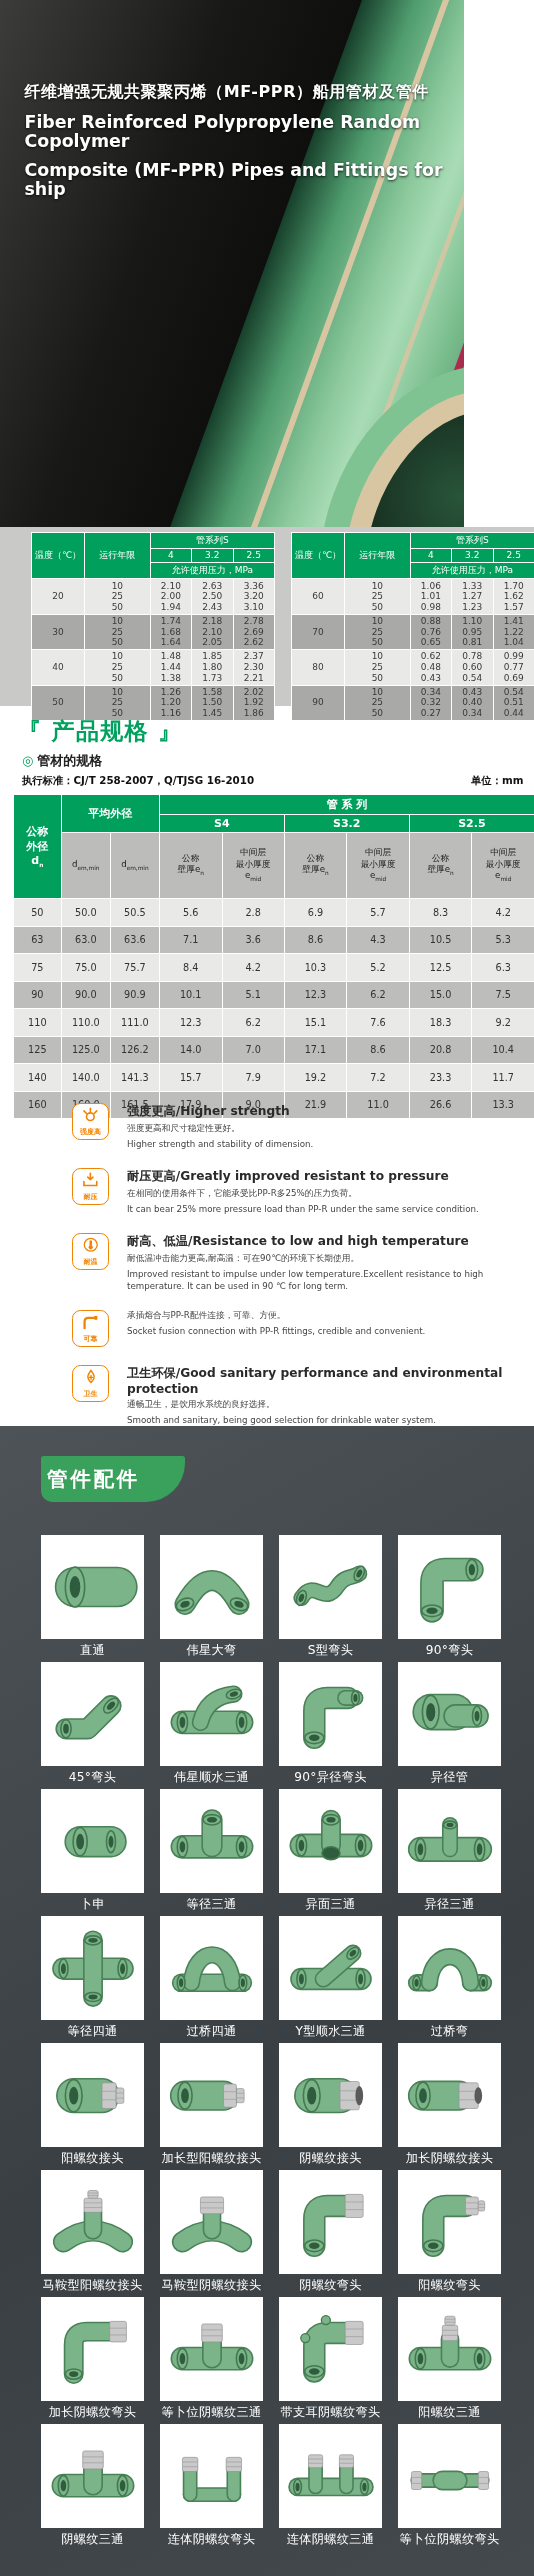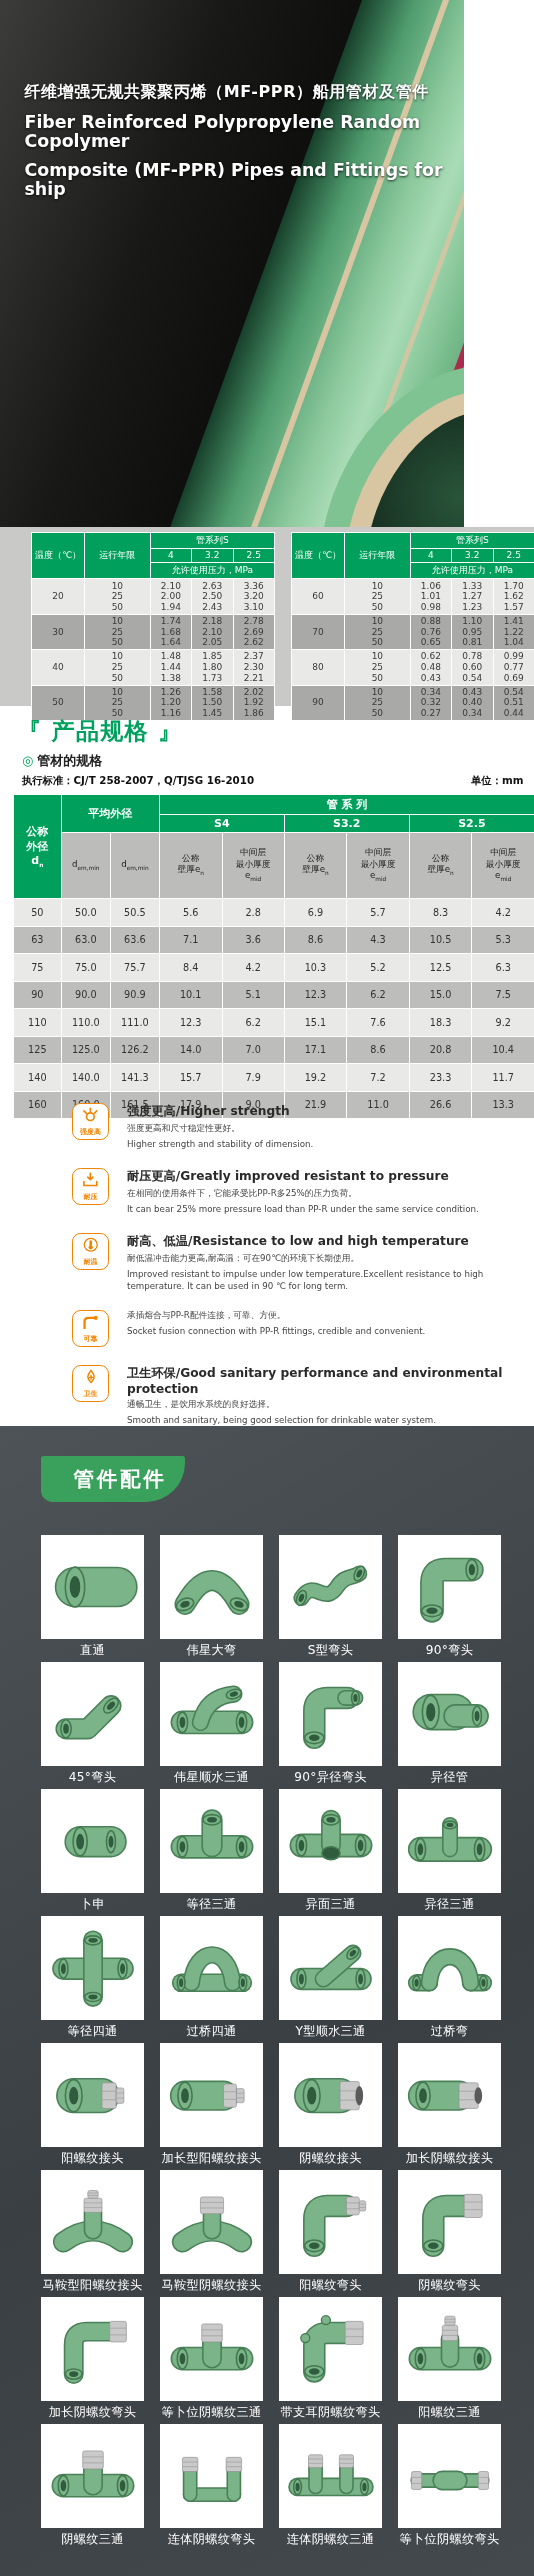--- a/index.html
+++ b/index.html
@@ -55,21 +55,21 @@
              display:flex;flex-direction:column;align-items:center;justify-content:center;background:#fff;}
   .feat-icon .lbl{font-size:7px;color:#f08300;font-weight:bold;line-height:1;margin-top:7px;}
   .feat-body .t{font-size:12.2px;font-weight:bold;color:#2a2a2a;margin-bottom:3.2px;}
   .feat-body .zh{font-size:8.7px;color:#444;margin-bottom:2.6px;}
   .feat-body .en{font-size:8.7px;color:#444;width:380px;line-height:1.4;}
 
   
   .dark{position:absolute;top:1426px;left:0;width:535px;height:1150px;
         background:linear-gradient(150deg,#4d5357 0%,#3a3f43 55%,#44494d 100%);}
   .banner{position:absolute;left:41px;top:30px;width:144px;height:46px;background:#3aa15c;
-          border-radius:2.6px 2.6px 39px 11.6px;display:flex;align-items:center;padding-left:14px;box-sizing:border-box;justify-content:center;}
+          border-radius:2.6px 2.6px 39px 11.6px;display:flex;align-items:center;padding-left:6px;box-sizing:border-box;}
   .banner span{color:#fff;font-size:20.6px;font-weight:bold;letter-spacing:2.6px;}
   .fit-grid{position:absolute;left:41px;top:109px;width:453px;display:grid;
             grid-template-columns:repeat(4,103px);column-gap:16px;}
   .fit-cell{height:127px;}
   .fit-card{width:103px;height:104px;background:#fff;display:flex;align-items:center;justify-content:center;}
   .fit-label{height:22.5px;display:flex;align-items:center;justify-content:center;color:#fff;
              font-size:12.2px;white-space:nowrap;letter-spacing:0.3px;}
 </style>
 </head>
 <body>
@@ -866,51 +866,51 @@
               <rect x="52" y="26" width="36" height="26" rx="3" fill="#c9c9c9" stroke="#8f8f8f"></rect>
               <line x1="52" y1="34.58" x2="88" y2="34.58" stroke="#9a9a9a"></line>
               <line x1="52" y1="43.16" x2="88" y2="43.16" stroke="#9a9a9a"></line>
             </svg>
           </div>
           <div class="fit-label">马鞍型阴螺纹接头</div>
         </div>
         <div class="fit-cell">
           <div class="fit-card">
             <svg width="90" height="84" viewBox="0 0 140 130">
+              <path d="M44 102 L44 60 Q44 40 64 40 L92 40" fill="none" stroke="#4a8158" stroke-width="35" stroke-linecap="round" stroke-linejoin="round"></path>
+              <path d="M44 102 L44 60 Q44 40 64 40 L92 40" fill="none" stroke="#7cb489" stroke-width="30" stroke-linecap="round" stroke-linejoin="round"></path>
+              <g transform="rotate(0 44 102)">
+                <ellipse cx="44" cy="102" rx="15" ry="9" fill="#7cb489" stroke="#44794f" stroke-width="2.5"></ellipse>
+                <ellipse cx="44" cy="102" rx="8.25" ry="4.95" fill="#2e5c3c"></ellipse>
+              </g>
+              <rect x="92" y="22" width="28" height="36" rx="3" fill="#c9c9c9" stroke="#8f8f8f"></rect>
+              <line x1="92" y1="33.88" x2="120" y2="33.88" stroke="#9a9a9a"></line>
+              <line x1="92" y1="45.760000000000005" x2="120" y2="45.760000000000005" stroke="#9a9a9a"></line>
+            </svg>
+          </div>
+          <div class="fit-label">阴螺纹弯头</div>
+        </div>
+        <div class="fit-cell">
+          <div class="fit-card">
+            <svg width="90" height="84" viewBox="0 0 140 130">
               <path d="M44 102 L44 60 Q44 40 64 40 L94 40" fill="none" stroke="#4a8158" stroke-width="35" stroke-linecap="round" stroke-linejoin="round"></path>
               <path d="M44 102 L44 60 Q44 40 64 40 L94 40" fill="none" stroke="#7cb489" stroke-width="30" stroke-linecap="round" stroke-linejoin="round"></path>
               <g transform="rotate(0 44 102)">
                 <ellipse cx="44" cy="102" rx="15" ry="9" fill="#7cb489" stroke="#44794f" stroke-width="2.5"></ellipse>
                 <ellipse cx="44" cy="102" rx="8.25" ry="4.95" fill="#2e5c3c"></ellipse>
               </g>
               <rect x="94" y="26" width="20" height="28" rx="3" fill="#c9c9c9" stroke="#8f8f8f"></rect>
               <line x1="94" y1="35.24" x2="114" y2="35.24" stroke="#9a9a9a"></line>
               <line x1="94" y1="44.480000000000004" x2="114" y2="44.480000000000004" stroke="#9a9a9a"></line>
               <rect x="114" y="32" width="10" height="16" rx="3" fill="#c9c9c9" stroke="#8f8f8f"></rect>
               <line x1="114" y1="37.28" x2="124" y2="37.28" stroke="#9a9a9a"></line>
               <line x1="114" y1="42.56" x2="124" y2="42.56" stroke="#9a9a9a"></line>
             </svg>
           </div>
           <div class="fit-label">阳螺纹弯头</div>
-        </div>
-        <div class="fit-cell">
-          <div class="fit-card">
-            <svg width="90" height="84" viewBox="0 0 140 130">
-              <path d="M44 102 L44 60 Q44 40 64 40 L92 40" fill="none" stroke="#4a8158" stroke-width="35" stroke-linecap="round" stroke-linejoin="round"></path>
-              <path d="M44 102 L44 60 Q44 40 64 40 L92 40" fill="none" stroke="#7cb489" stroke-width="30" stroke-linecap="round" stroke-linejoin="round"></path>
-              <g transform="rotate(0 44 102)">
-                <ellipse cx="44" cy="102" rx="15" ry="9" fill="#7cb489" stroke="#44794f" stroke-width="2.5"></ellipse>
-                <ellipse cx="44" cy="102" rx="8.25" ry="4.95" fill="#2e5c3c"></ellipse>
-              </g>
-              <rect x="92" y="22" width="28" height="36" rx="3" fill="#c9c9c9" stroke="#8f8f8f"></rect>
-              <line x1="92" y1="33.88" x2="120" y2="33.88" stroke="#9a9a9a"></line>
-              <line x1="92" y1="45.760000000000005" x2="120" y2="45.760000000000005" stroke="#9a9a9a"></line>
-            </svg>
-          </div>
-          <div class="fit-label">阴螺纹弯头</div>
         </div>
         <div class="fit-cell">
           <div class="fit-card">
             <svg width="90" height="84" viewBox="0 0 140 130">
               <path d="M40 104 L40 58 Q40 38 60 38 L96 38" fill="none" stroke="#4a8158" stroke-width="31" stroke-linecap="round" stroke-linejoin="round"></path>
               <path d="M40 104 L40 58 Q40 38 60 38 L96 38" fill="none" stroke="#7cb489" stroke-width="26" stroke-linecap="round" stroke-linejoin="round"></path>
               <g transform="rotate(0 40 104)">
                 <ellipse cx="40" cy="104" rx="13" ry="8" fill="#7cb489" stroke="#44794f" stroke-width="2.5"></ellipse>
                 <ellipse cx="40" cy="104" rx="7.15" ry="4.4" fill="#2e5c3c"></ellipse>
               </g>

